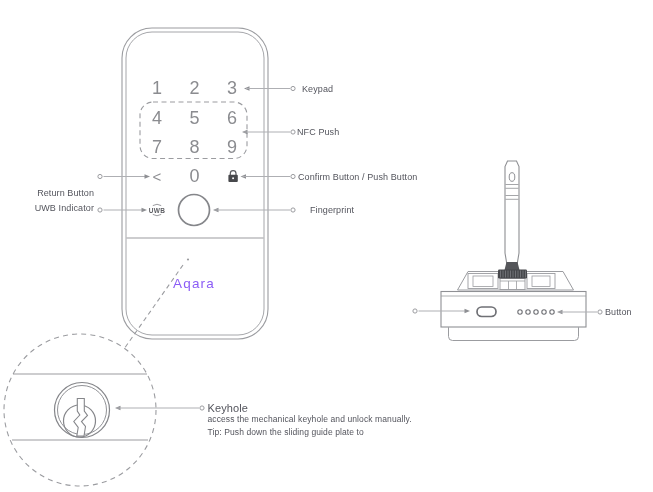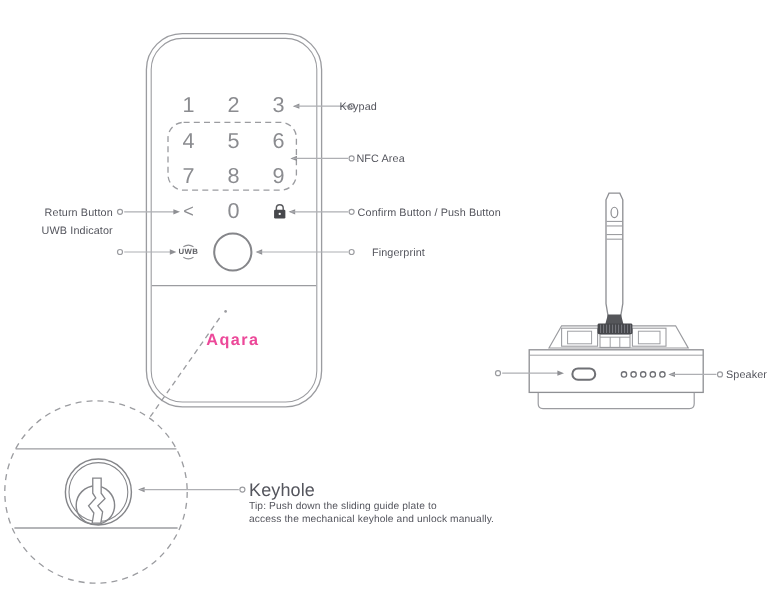--- a/index.html
+++ b/index.html
@@ -7,42 +7,42 @@
     position:relative;width:653px;height:492px;background:#ffffff;
     font-family:"Liberation Sans",sans-serif;overflow:hidden;
   }
   svg.art{position:absolute;left:0;top:0;}
   .lbl{
     position:absolute;transform:translateY(-50%);
     font-size:9px;color:#54555d;white-space:nowrap;letter-spacing:.1px;
   }
   .lbl-r{
     position:absolute;transform:translateY(-50%);text-align:right;
-    font-size:9px;color:#54555d;white-space:nowrap;letter-spacing:.1px;
+    font-size:9px;color:#54555d;white-space:nowrap;letter-spacing:.1px;margin-top:16px;
   }
   .lbl-block{
     position:absolute;font-size:9px;color:#54555d;white-space:nowrap;
     line-height:11.5px;letter-spacing:.1px;
   }
   .digit{
     position:absolute;transform:translate(-50%,-50%);
     font-size:18px;font-weight:400;color:#8b8c90;
   }
   .return-glyph{font-size:15px;color:#8b8c90;}
   .uwb-text{
     position:absolute;transform:translate(-50%,-50%);
     font-size:6.5px;font-weight:700;color:#5c5d62;letter-spacing:.3px;
   }
   .logo{
     position:absolute;transform:translate(-50%,-50%);
-    font-size:13.5px;font-weight:700;color:#ec4899;letter-spacing:1.2px;
+    font-size:13.5px;font-weight:400;color:#8b5cf6;letter-spacing:1.2px;
   }
   .tip-line{font-size:8.5px;line-height:10.5px;white-space:nowrap;}
   .tip-first{margin-top:2.5px;}
-  .kh-title{font-size:15px;line-height:11px;}
+  .kh-title{font-size:11px;line-height:11px;}
 </style>
 </head>
 <body>
 
 <div class="canvas">
 
   <svg class="art" width="653" height="492" viewBox="0 0 653 492">
 
     <g fill="none" stroke="#9b9ca0" stroke-width="1.1">
       <rect x="122" y="28" width="146" height="311" rx="30"></rect>
@@ -204,29 +204,29 @@
   <div class="digit" style="left:232px;top:117.5px">6</div>
   <div class="digit" style="left:157px;top:147px">7</div>
   <div class="digit" style="left:194.5px;top:147px">8</div>
   <div class="digit" style="left:232px;top:147px">9</div>
   <div class="digit return-glyph" style="left:157px;top:176px">&lt;</div>
   <div class="digit" style="left:194.5px;top:176px">0</div>
 
   <div class="uwb-text" style="left:157px;top:210px">UWB</div>
   <div class="logo" style="left:194px;top:282.5px">Aqara</div>
 
-  <div class="lbl" style="left:283px;top:88.5px">Keypad</div>
-  <div class="lbl" style="left:297px;top:132px">NFC Area</div>
+  <div class="lbl" style="left:302px;top:88.5px">Keypad</div>
+  <div class="lbl" style="left:297px;top:132px">NFC Push</div>
   <div class="lbl" style="left:298px;top:176.5px">Confirm Button / Push Button</div>
   <div class="lbl" style="left:310px;top:210px">Fingerprint</div>
   <div class="lbl-r" style="right:559px;top:176.5px">Return Button</div>
   <div class="lbl-r" style="right:559px;top:192px">UWB Indicator</div>
 
 
-  <div class="lbl" style="left:605px;top:312px">Speaker</div>
+  <div class="lbl" style="left:605px;top:312px">Button</div>
 
   <div class="lbl-block" style="left:207.5px;top:402.5px">
     <div class="kh-title">Keyhole</div>
+    <div class="tip-line">access the mechanical keyhole and unlock manually.</div>
     <div class="tip-line tip-first">Tip: Push down the sliding guide plate to</div>
-    <div class="tip-line">access the mechanical keyhole and unlock manually.</div>
   </div>
 
 </div>
 
 </body></html>

